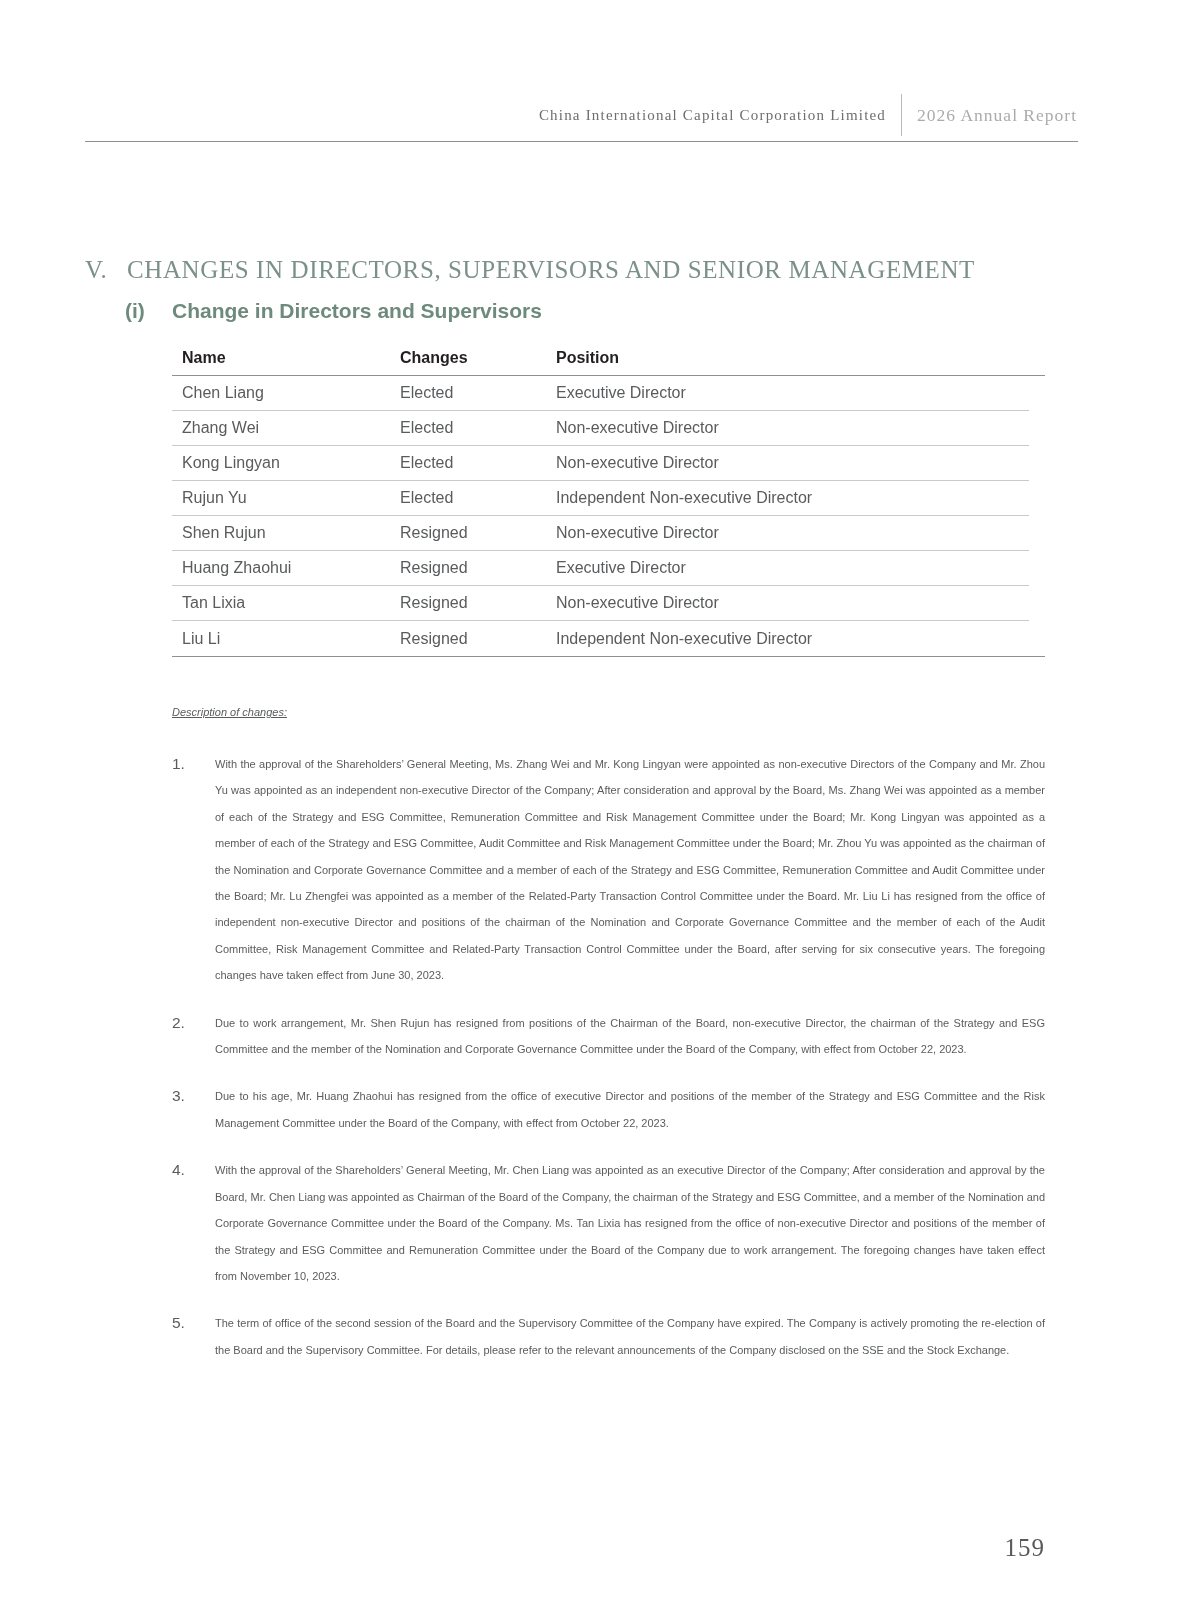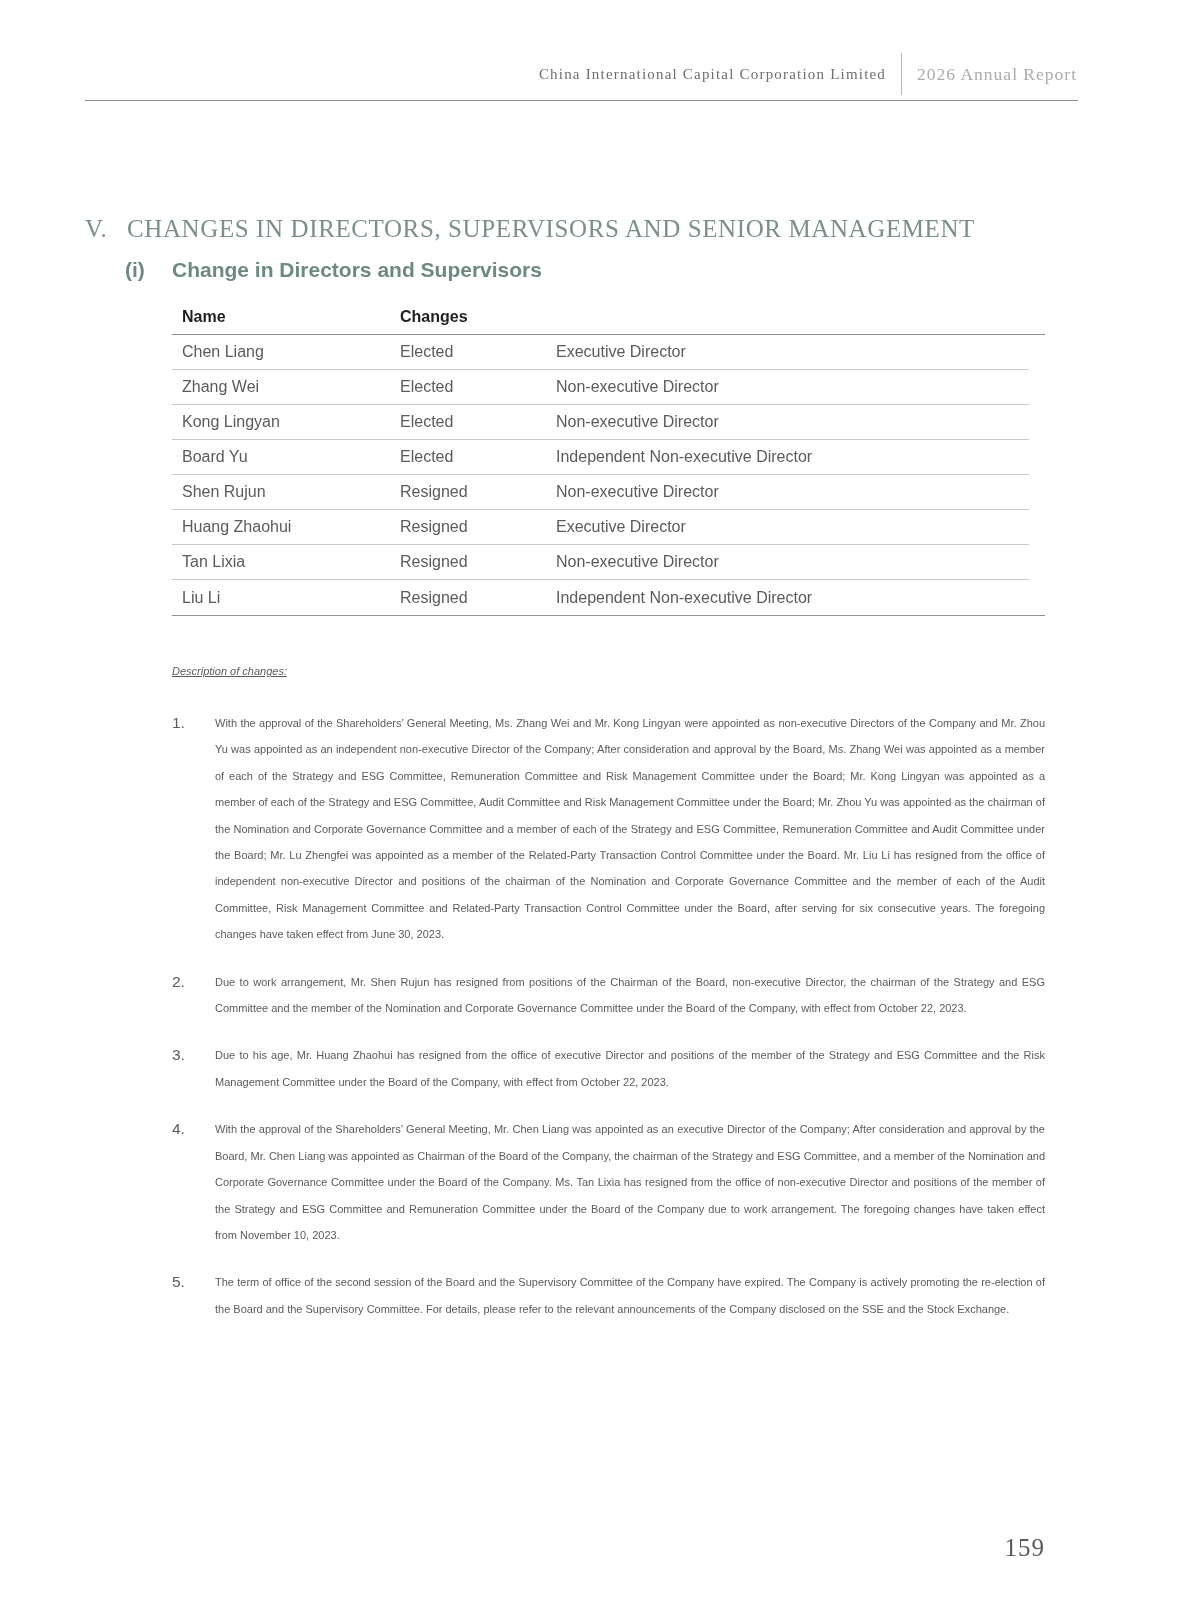--- a/index.html
+++ b/index.html
@@ -16,21 +16,21 @@
   *{box-sizing:border-box;}
   html,body{margin:0;padding:0;}
   body{
     width:1190px;height:1615px;
     background:#ffffff;
     position:relative;
     font-family:"Liberation Sans", sans-serif;
     overflow:hidden;
   }
   
-  .hdr{padding-top:52px;}
+  .hdr{padding-top:52px;margin-top:41px;}
   .hdr-line{
     display:flex;justify-content:flex-end;align-items:center;
     margin-right:113px;height:44px;
   }
   .hdr-company{
     font-family:"Liberation Serif", serif;
     font-size:15px;letter-spacing:1.2px;
     color:var(--header-company);
     padding-right:15px;
   }
@@ -128,20 +128,21 @@
 
 <div class="subsection-title">
   <span class="subsection-num">(i)</span>
   <span>Change in Directors and Supervisors</span>
 </div>
 
 <div class="dir-table">
   <div class="t-head">
     <div class="t-hcell">Name</div>
     <div class="t-hcell">Changes</div>
+    <div class="t-hcell">Position</div>
   </div>
   <div class="t-body" id="table-body">
   <div class="t-row">
     <div class="t-cell">Chen Liang</div>
     <div class="t-cell">Elected</div>
     <div class="t-cell">Executive Director</div>
   </div>
 
   <div class="t-row">
     <div class="t-cell">Zhang Wei</div>
@@ -149,21 +150,21 @@
     <div class="t-cell">Non-executive Director</div>
   </div>
 
   <div class="t-row">
     <div class="t-cell">Kong Lingyan</div>
     <div class="t-cell">Elected</div>
     <div class="t-cell">Non-executive Director</div>
   </div>
 
   <div class="t-row">
-    <div class="t-cell">Board Yu</div>
+    <div class="t-cell">Rujun Yu</div>
     <div class="t-cell">Elected</div>
     <div class="t-cell">Independent Non-executive Director</div>
   </div>
 
   <div class="t-row">
     <div class="t-cell">Shen Rujun</div>
     <div class="t-cell">Resigned</div>
     <div class="t-cell">Non-executive Director</div>
   </div>
 

